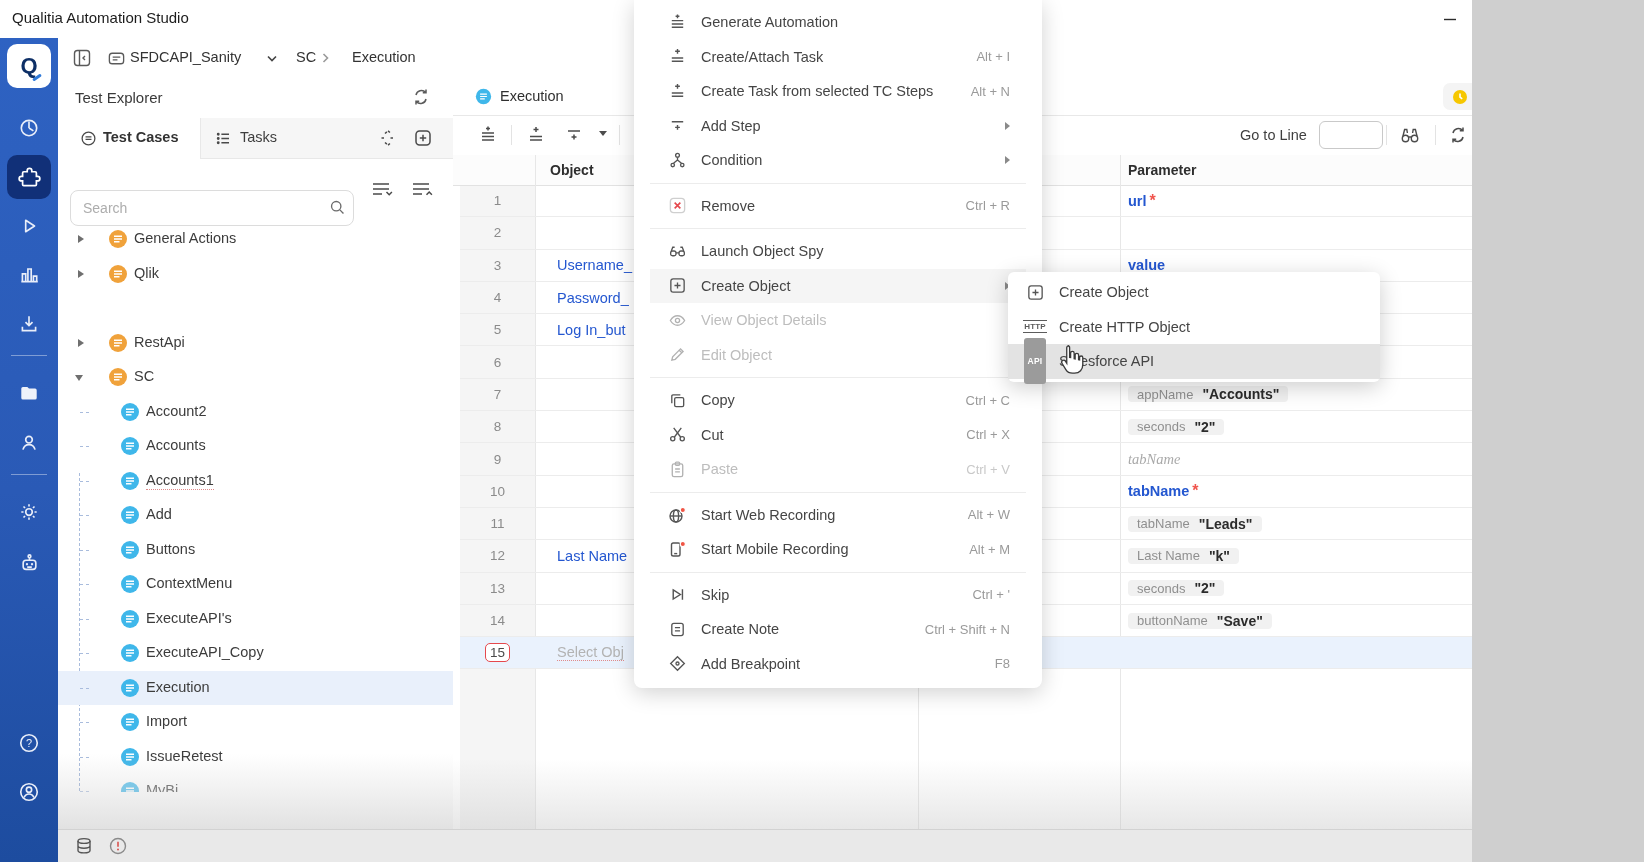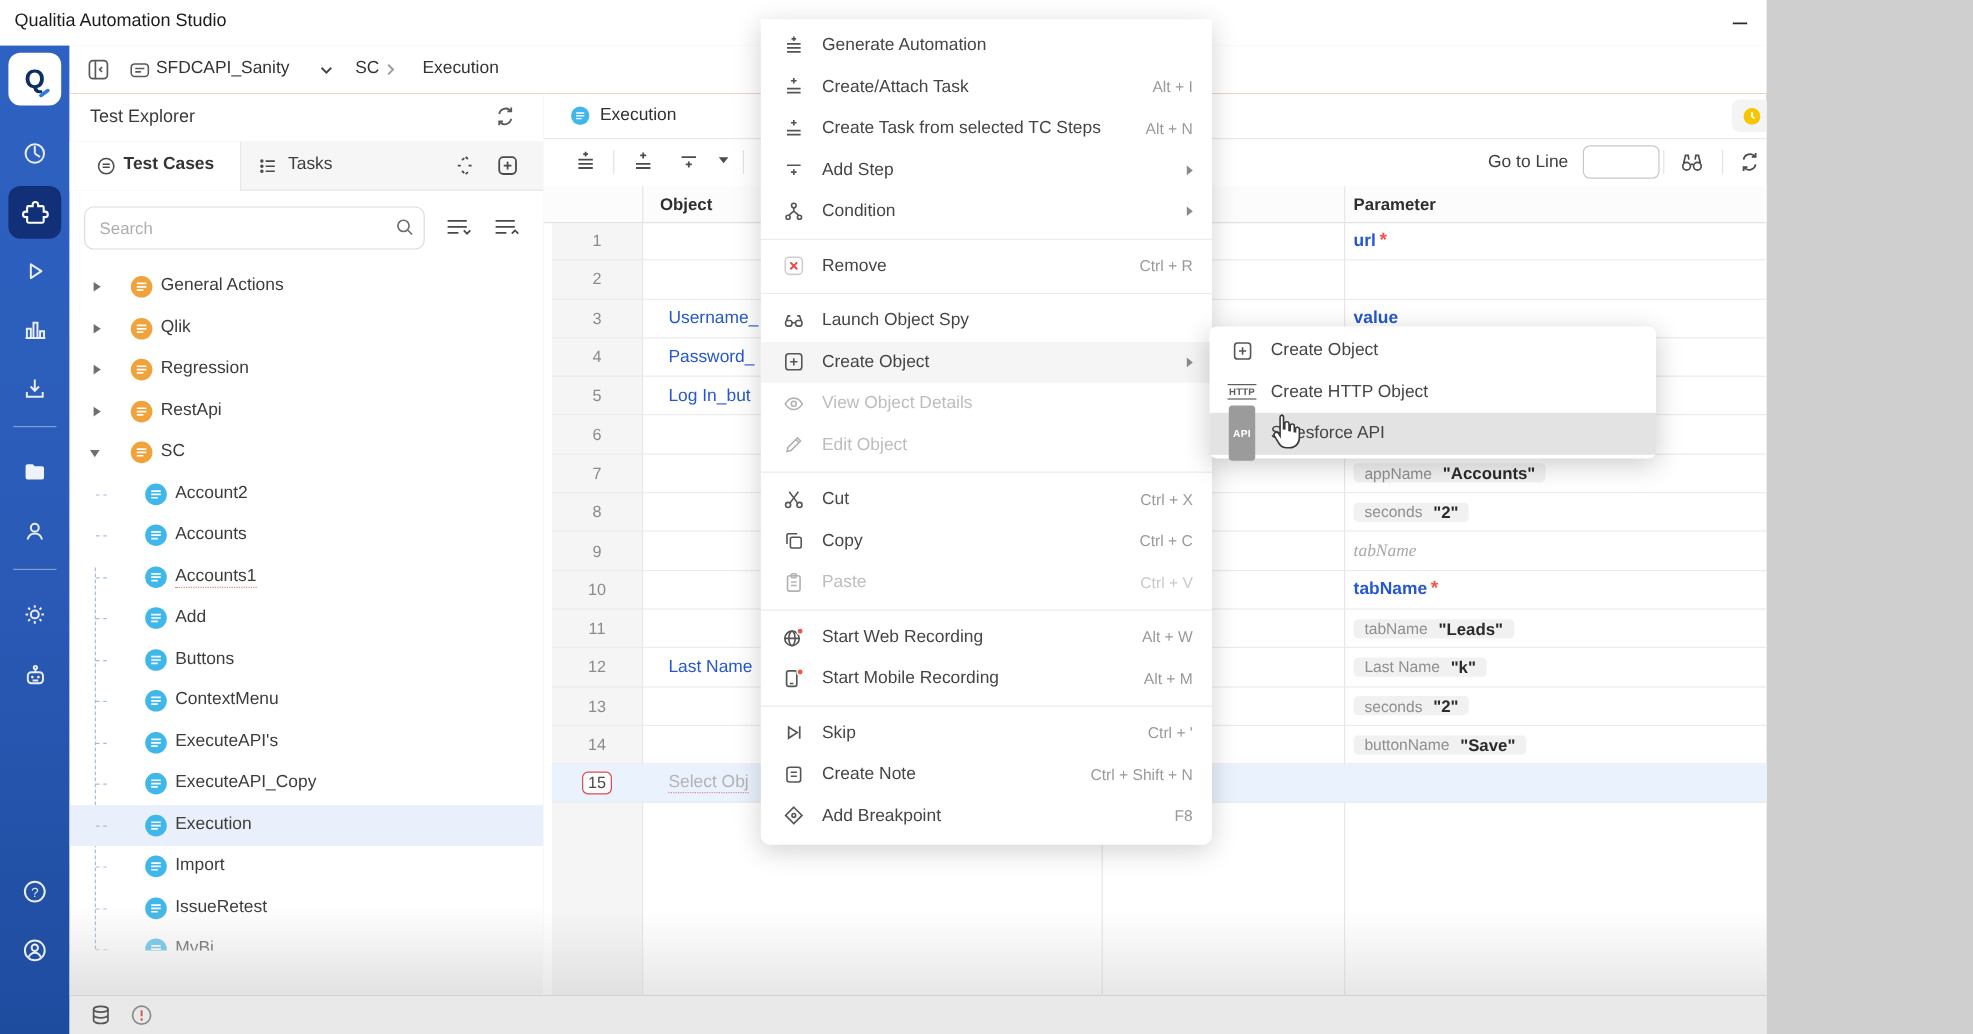--- a/index.html
+++ b/index.html
@@ -21,21 +21,21 @@
   
   .topbar{left:58px;top:38px;width:1586px;height:40px;background:#fff;border-bottom:6px solid #c2410c}
   .crumb{font-size:14.5px;color:#333}
   
   .explorer{left:58px;top:78px;width:395px;height:751px;background:#fff;border-right:1px solid #e0e0e0;overflow:hidden}
   .exp-head{position:absolute;left:0;top:0;width:100%;height:40px;border-bottom:1px solid #ececec}
   .exp-title{position:absolute;left:17px;top:11px;font-size:15px;color:#3a3a3a}
   .tabsrow{position:absolute;left:0;top:40px;width:100%;height:40px;background:#f6f6f6;border-bottom:1px solid #e8e8e8}
   .tab-active{position:absolute;left:0;top:0;width:142px;height:41px;background:#fff;border-right:1px solid #e8e8e8}
   .tab-lbl{font-size:14.5px}
-  .search-wrap{position:absolute;left:12px;top:94px;width:282px;height:34px;border:1px solid #dcdcdc;border-radius:8px}
+  .search-wrap{position:absolute;left:12px;top:112px;width:282px;height:34px;border:1px solid #dcdcdc;border-radius:8px}
   .search-wrap input{position:absolute;left:10px;top:1px;width:230px;height:30px;border:0;outline:0;font-size:14px;font-family:"Liberation Sans",sans-serif;color:#555}
   .search-wrap input::placeholder{color:#adadad}
   .tree-item{position:absolute;left:0;width:395px;height:34px}
   .tree-lbl{position:absolute;top:8px;font-size:14.5px;color:#3c3c3c;white-space:nowrap}
   .tree-lbl.err{border-bottom:1px dotted #e08a8a;padding-bottom:1px}
   .t-caret{position:absolute;top:13px;width:0;height:0}
   .caret-r{border-left:6px solid #6f6f6f;border-top:4.5px solid transparent;border-bottom:4.5px solid transparent}
   .caret-d{border-top:6px solid #6f6f6f;border-left:4.5px solid transparent;border-right:4.5px solid transparent}
   .guide{position:absolute;border-left:1px dashed #a9bcdd}
   .hdash{position:absolute;width:9px;border-top:1px dashed #a9bcdd;top:17px;left:22px}
@@ -66,21 +66,21 @@
   .pital{font-family:"Liberation Serif",serif;font-style:italic;font-size:14.5px;color:#a9a9a9}
   .chip{display:inline-flex;align-items:center;background:#f1f1f1;border-radius:4px;padding:0 9px}
   .chip .cl{font-size:13px;color:#8f8f8f;margin-right:9px}
   .chip .cv{font-size:14px;font-weight:bold;color:#2b2b2b}
   .badge0{position:absolute;top:5px;height:27px;border-radius:7px;background:#f4f4f4;display:flex;align-items:center;padding:0 9px;gap:7px}
   .badge0 .n{font-size:14px;font-weight:bold;color:#222}
   
   .rail{left:1532px;top:78px;width:112px;height:751px;background:#fff;border-left:1px solid #e4e4e4}
   .bottombar{left:58px;top:829px;width:1586px;height:33px;background:#e9e9e9;border-top:1px solid #d2d2d2}
   
-  .cmenu{left:634px;top:16px;width:376px;background:#fff;border-radius:0 0 8px 8px;box-shadow:0 5px 22px rgba(0,0,0,.18);padding:5px 0 7px;z-index:10}
+  .cmenu{left:634px;top:0;width:376px;background:#fff;border-radius:0 0 8px 8px;box-shadow:0 5px 22px rgba(0,0,0,.18);padding:5px 16px 7px;z-index:10}
   .mi{display:flex;align-items:center;height:34.5px;padding:0 16px 0 16px;cursor:default}
   .mi .ic{width:22px;margin-right:13px;display:flex;justify-content:center}
   .mi .lb{flex:1;font-size:14.5px;color:#454545;white-space:nowrap}
   .mi .sc{font-size:13px;color:#9a9a9a;white-space:nowrap}
   .mi.dis .lb{color:#bdbdbd}
   .mi.dis .ic{opacity:.45}
   .mi.hl{background:#f5f5f5}
   .subarrow{width:0;height:0;border-left:5.5px solid #8a8a8a;border-top:4px solid transparent;border-bottom:4px solid transparent}
   .msep{height:1px;background:#ececec;margin:5px 0}
   
@@ -282,28 +282,20 @@
       <span class="tree-lbl" style="left:76px">General Actions</span>
     </div>
     <div class="tree-item" style="top:179px">
       <span class="t-caret caret-r" style="left:20px"></span>
       <svg class="abs" style="left:50px;top:7px" width="20" height="20" viewBox="0 0 20 20">
           <circle cx="10" cy="10" r="9" fill="#f0a23b"></circle>
           <path d="M6 7.2h8M6 10h8M6 12.8h5.5" stroke="#fff" stroke-width="1.4"></path>
         </svg>
       <span class="tree-lbl" style="left:76px">Qlik</span>
     </div>
-    <div class="tree-item" style="top:213px">
-      <span class="t-caret caret-r" style="left:20px"></span>
-      <svg class="abs" style="left:50px;top:7px" width="20" height="20" viewBox="0 0 20 20">
-          <circle cx="10" cy="10" r="9" fill="#f0a23b"></circle>
-          <path d="M6 7.2h8M6 10h8M6 12.8h5.5" stroke="#fff" stroke-width="1.4"></path>
-        </svg>
-      <span class="tree-lbl" style="left:76px">Regression</span>
-    </div>
     <div class="tree-item" style="top:248px">
       <span class="t-caret caret-r" style="left:20px"></span>
       <svg class="abs" style="left:50px;top:7px" width="20" height="20" viewBox="0 0 20 20">
           <circle cx="10" cy="10" r="9" fill="#f0a23b"></circle>
           <path d="M6 7.2h8M6 10h8M6 12.8h5.5" stroke="#fff" stroke-width="1.4"></path>
         </svg>
       <span class="tree-lbl" style="left:76px">RestApi</span>
     </div>
     <div class="tree-item" style="top:282px">
       <span class="t-caret caret-d" style="left:17px;top:15px"></span>
@@ -782,37 +774,37 @@
           <svg width="19" height="19" viewBox="0 0 20 20" fill="none" stroke="#555" stroke-width="1.4">
             <path d="M4 16l.9-3.6 8.3-8.3 2.7 2.7-8.3 8.3L4 16zM11.8 5.5l2.7 2.7"></path>
           </svg>
         </span>
       <span class="lb">Edit Object</span>
     </div>
     <div class="msep"></div>
     <div class="mi">
       <span class="ic">
           <svg width="19" height="19" viewBox="0 0 20 20" fill="none" stroke="#555" stroke-width="1.4">
+            <rect x="7" y="7" width="9.5" height="9.5" rx="1.5"></rect>
+            <path d="M13 4H5.2A1.2 1.2 0 0 0 4 5.2V13"></path>
+          </svg>
+        </span>
+      <span class="lb">Copy</span>
+      <span class="sc">Ctrl + C</span>
+    </div>
+    <div class="mi">
+      <span class="ic">
+          <svg width="19" height="19" viewBox="0 0 20 20" fill="none" stroke="#555" stroke-width="1.4">
             <circle cx="5" cy="14.5" r="2.2"></circle>
             <circle cx="15" cy="14.5" r="2.2"></circle>
             <path d="M6.6 12.9 14 3M13.4 12.9 6 3"></path>
           </svg>
         </span>
       <span class="lb">Cut</span>
       <span class="sc">Ctrl + X</span>
-    </div>
-    <div class="mi">
-      <span class="ic">
-          <svg width="19" height="19" viewBox="0 0 20 20" fill="none" stroke="#555" stroke-width="1.4">
-            <rect x="7" y="7" width="9.5" height="9.5" rx="1.5"></rect>
-            <path d="M13 4H5.2A1.2 1.2 0 0 0 4 5.2V13"></path>
-          </svg>
-        </span>
-      <span class="lb">Copy</span>
-      <span class="sc">Ctrl + C</span>
     </div>
     <div class="mi dis">
       <span class="ic">
           <svg width="19" height="19" viewBox="0 0 20 20" fill="none" stroke="#555" stroke-width="1.4">
             <rect x="4.5" y="4" width="11" height="13.5" rx="1.8"></rect>
             <rect x="7.8" y="2.2" width="4.4" height="3.4" rx="1"></rect>
             <path d="M7.5 9.5h5M7.5 12.5h5"></path>
           </svg>
         </span>
       <span class="lb">Paste</span>

